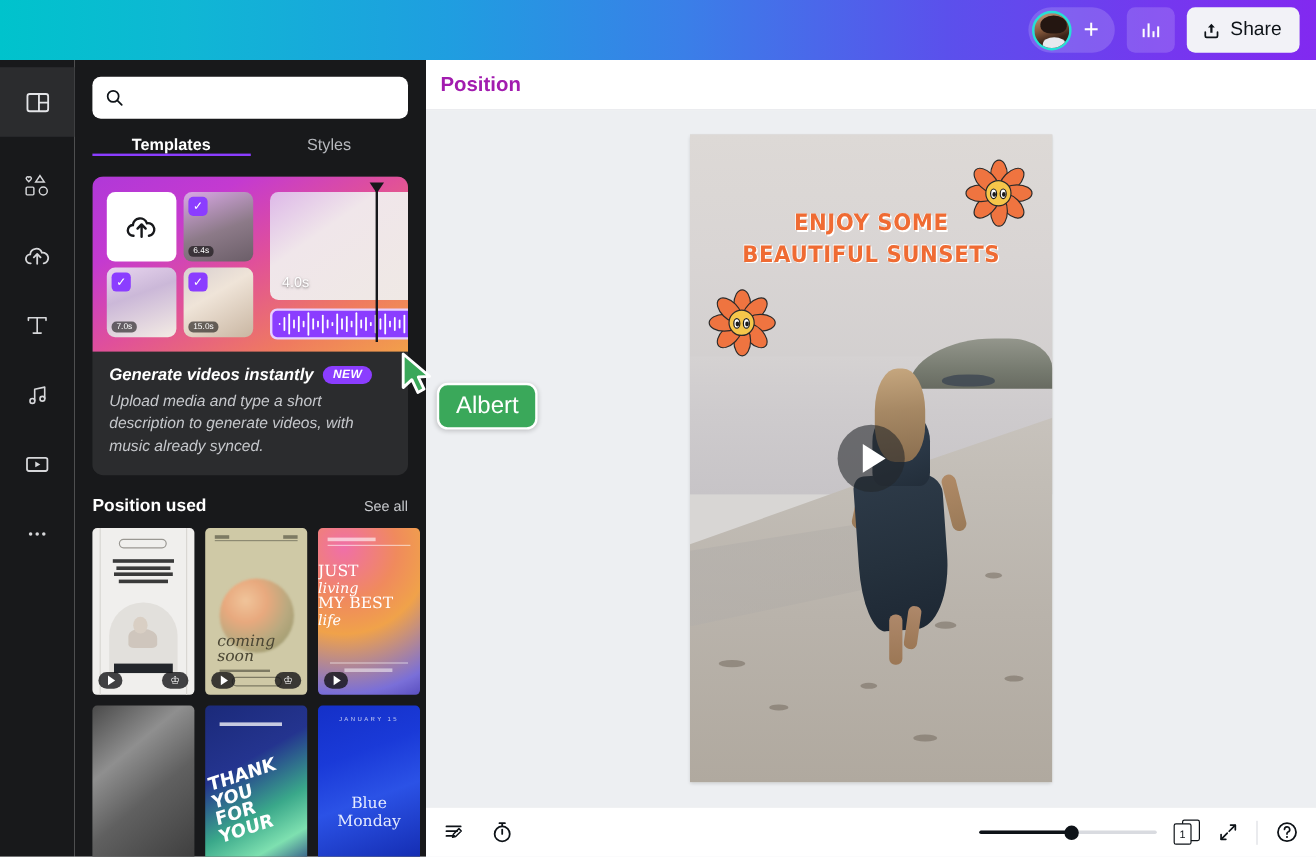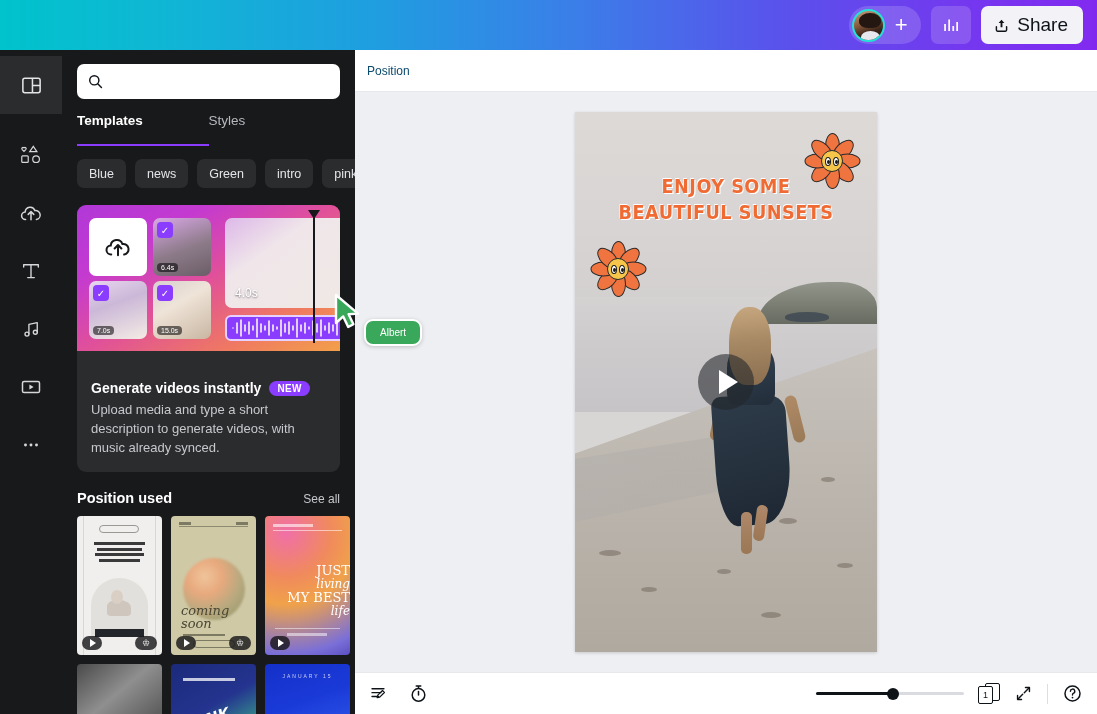--- a/index.html
+++ b/index.html
@@ -65,21 +65,21 @@
     width: 40px; height: 38px; border-radius: 7px;
     background: rgba(255,255,255,.16);
     display: flex; align-items: center; justify-content: center;
     cursor: pointer; border: none;
   }
   .share-btn {
     height: 38px; border-radius: 7px;
     background: #f2f2f7;
     display: flex; align-items: center; gap: 7px;
     padding: 0 15px 0 12px;
-    color: #0e1318; font-size: 19px; font-weight: 500;
+    color: #0e1318; font-size: 16px; font-weight: 500;
     cursor: pointer; border: none;
     font-family: "Liberation Sans", sans-serif;
   }
 
   
   .rail {
     position: absolute; top: 50px; left: 0;
     width: 62px; height: 664px;
     background: #18191b;
     display: flex; flex-direction: column; align-items: center;
@@ -114,23 +114,23 @@
   .search-wrap input {
     border: none; outline: none;
     font-size: 14px; color: #0e1318;
     font-family: "Liberation Sans", sans-serif;
     width: 100%; background: transparent;
   }
   .search-wrap input::placeholder { color: #6b6f76; }
 
   .tabs { display: flex; margin: 14px 15px 0 15px; }
   .tab {
-    flex: 1; 
+    flex: 1; text-align: center;
     font-size: 13.5px; color: #b6b8bd;
-    padding-bottom: 16px;
+    padding-bottom: 0;
     cursor: pointer;
     border-bottom: 2px solid transparent;
   }
   .tab.active { color: #fff; font-weight: bold; border-bottom-color: #8b3dff; }
 
   .chips {
     display: flex; gap: 9px;
     margin: 13px 0 0 15px;
     align-items: center;
     position: relative;
@@ -196,21 +196,21 @@
   }
   .playhead {
     position: absolute; left: 236px; top: 6px; width: 2px; height: 132px;
     background: #17181b;
   }
   .playhead::before {
     content:""; position:absolute; top:-1px; left:-5px;
     border-left: 6px solid transparent; border-right: 6px solid transparent;
     border-top: 9px solid #17181b;
   }
-  .promo-text { padding: 29px 14px 14px 14px; }
+  .promo-text { padding: 11px 14px 14px 14px; font-style: italic; }
   .promo-title-row { display: flex; align-items: center; gap: 8px; }
   .promo-title { color: #fff; font-size: 14px; font-weight: bold; }
   .promo-badge {
     background: #8b3dff; color: #fff; font-size: 10px; font-weight: bold;
     border-radius: 9px; padding: 2px 8px; letter-spacing: .4px;
   }
   .promo-desc {
     color: #c6c8cc; font-size: 13px; line-height: 1.45; margin-top: 5px;
   }
 
@@ -255,21 +255,21 @@
     background: #edeff2;
   }
   .position-bar {
     position: absolute; top: 0; left: 0;
     width: 742px; height: 42px;
     background: #fff;
     display: flex; align-items: center;
     padding-left: 12px;
     border-bottom: 1px solid #e6e8ec;
   }
-  .position-label { font-size: 12px; color: #0c4a6e; font-weight: 400; cursor: pointer; }
+  .position-label { font-size: 17px; color: #a21caf; font-weight: 700; cursor: pointer; }
 
   .canvas-area {
     position: absolute; top: 42px; left: 0;
     width: 742px; height: 580px;
     display: flex; align-items: center; justify-content: center;
   }
   .canvas {
     width: 302px; height: 540px;
     background: #d8d6d4;
     position: relative; overflow: hidden;
@@ -430,21 +430,21 @@
     display: flex; align-items: center; justify-content: center;
     font-size: 9px; color: #0e1318; font-weight: 500;
   }
   .divider-v { width: 1px; height: 20px; background: #dcdee3; }
 
   
   .collab { position: absolute; left: 330px; top: 292px; z-index: 60; }
   .collab-label {
     position: absolute; left: 34px; top: 27px;
     background: #3aa85a; color: #fff;
-    font-size: 10px; font-weight: 500;
+    font-size: 20px; font-weight: 500;
     border-radius: 9px; padding: 6px 14px;
     border: 2px solid #fff;
     box-shadow: 0 1px 4px rgba(0,0,0,.2);
     white-space: nowrap;
   }
 </style>
 </head>
 <body>
 
 <div id="app">
@@ -530,28 +530,20 @@
         <circle cx="8.6" cy="8.6" r="5.4" stroke="#0e1318" stroke-width="1.7" fill="none"></circle>
         <line x1="12.6" y1="12.6" x2="17" y2="17" stroke="#0e1318" stroke-width="1.7" stroke-linecap="round"></line>
       </svg>
     </div>
 
     <div class="tabs">
       <div class="tab active">Templates</div>
       <div class="tab">Styles</div>
     </div>
 
-    <div class="chips">
-      <div class="chip">Blue</div>
-      <div class="chip">news</div>
-      <div class="chip">Green</div>
-      <div class="chip">intro</div>
-      <div class="chip">pink</div>
-      <div class="chip-next">›</div>
-    </div>
 
     <div class="promo">
       <div class="promo-img">
         <div class="thumbA">
           <svg width="30" height="30" viewBox="0 0 24 24">
             <path d="M6.6 18a3.6 3.6 0 0 1-.4-7.2 4.8 4.8 0 0 1 9.3-1.2 3.4 3.4 0 0 1 1.4 8.4" stroke="#17181b" stroke-width="1.6" fill="none" stroke-linecap="round"></path>
             <path d="M12 18.6 V10.6 M9.3 13.2 L12 10.4 L14.7 13.2" stroke="#17181b" stroke-width="1.6" fill="none" stroke-linecap="round" stroke-linejoin="round"></path>
           </svg>
         </div>
         <div class="thumbB">
@@ -659,21 +651,21 @@
         <div style="position:absolute;left:10px;top:88px;font-family:'DejaVu Serif',serif;font-style:italic;font-size:13px;color:#4a4634;line-height:1.05;">coming<br>soon</div>
         <div style="position:absolute;left:12px;top:118px;width:42px;height:2px;background:#7d7a63;"></div>
         <div style="position:absolute;left:22px;top:124px;width:42px;height:8px;border:1px solid #7d7a63;border-radius:5px;"></div>
         <div class="tpl-play"></div>
         <div class="tpl-crown">♔</div>
       </div>
 
       <div class="tpl" style="background: radial-gradient(circle at 25% 12%, #f06fa8 0%, #f08a5d 32%, #f0a24a 52%, #7a6fd8 88%, #5a4fc0 100%);">
         <div style="position:absolute;left:8px;top:14px;right:8px;height:1px;background:rgba(255,255,255,.55);"></div>
         <div style="position:absolute;left:8px;top:8px;width:40px;height:3px;background:rgba(255,255,255,.6);"></div>
-        <div style="position:absolute;left:0;right:0;top:48px;text-align:right;color:#fff;line-height:1.08;">
+        <div style="position:absolute;left:0;right:0;top:30px;text-align:left;color:#fff;line-height:1.08;">
           <div style="font-family:'DejaVu Serif',serif;font-size:13px;">JUST</div>
           <div style="font-family:'DejaVu Serif',serif;font-style:italic;font-size:12px;">living</div>
           <div style="font-family:'DejaVu Serif',serif;font-size:13px;">MY BEST</div>
           <div style="font-family:'DejaVu Serif',serif;font-style:italic;font-size:12px;">life</div>
         </div>
         <div style="position:absolute;left:10px;bottom:26px;right:10px;height:1px;background:rgba(255,255,255,.5);"></div>
         <div style="position:absolute;left:22px;bottom:19px;width:40px;height:3px;background:rgba(255,255,255,.5);"></div>
         <div class="tpl-play"></div>
       </div>
 

